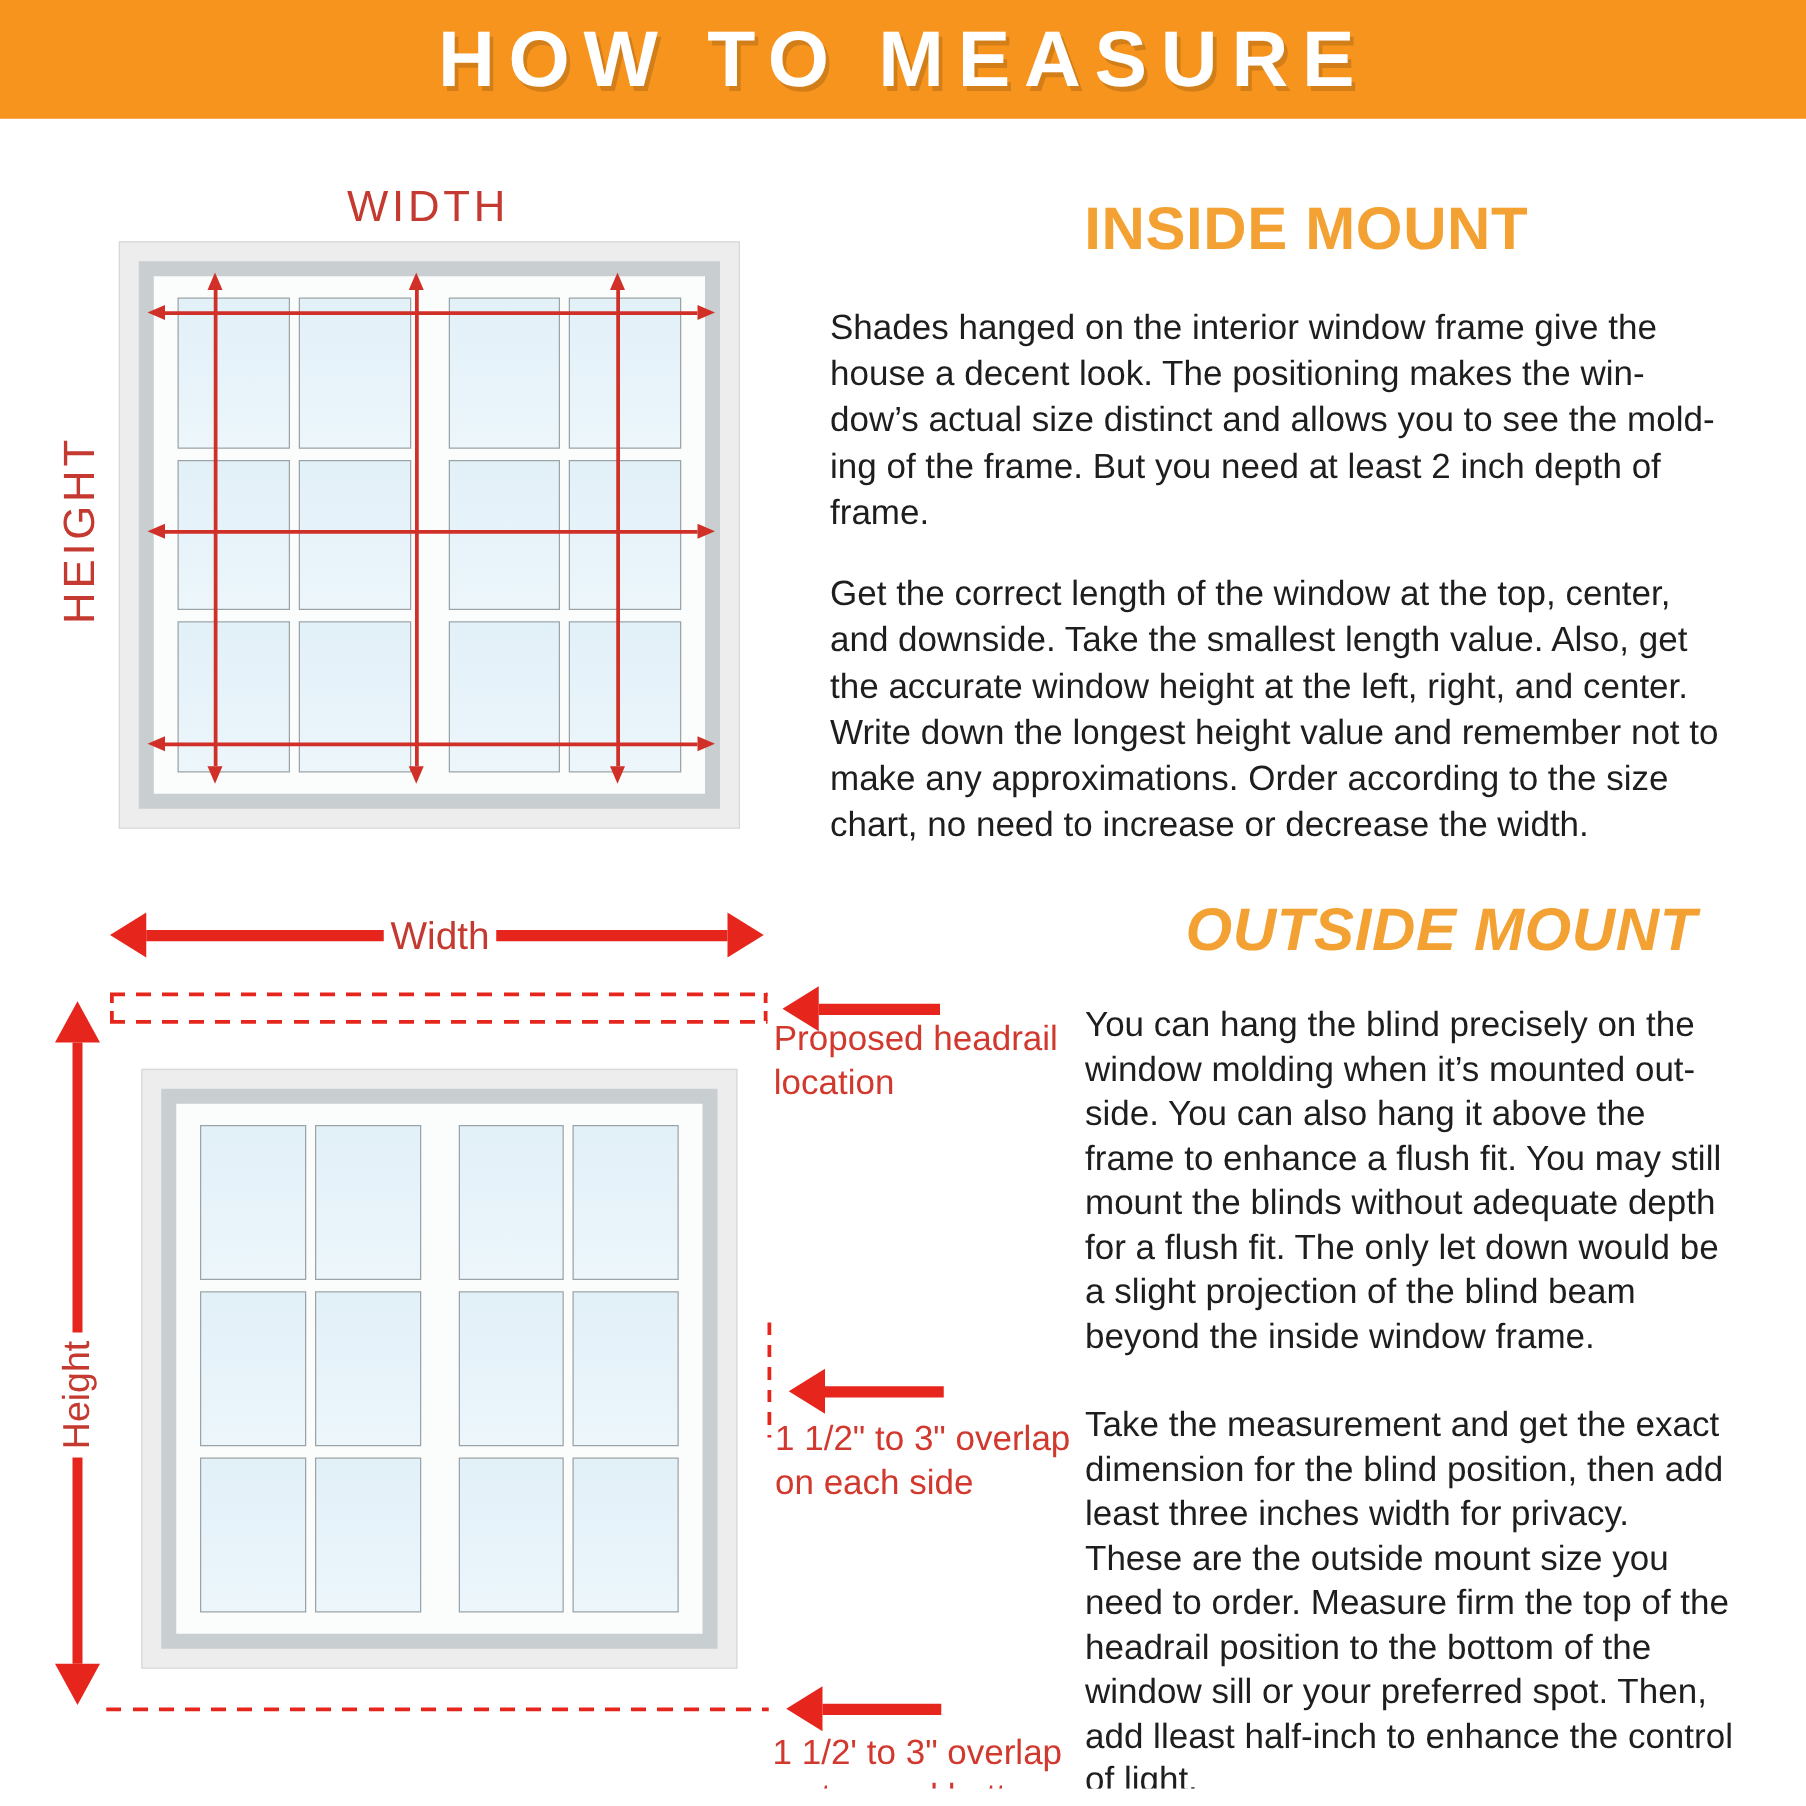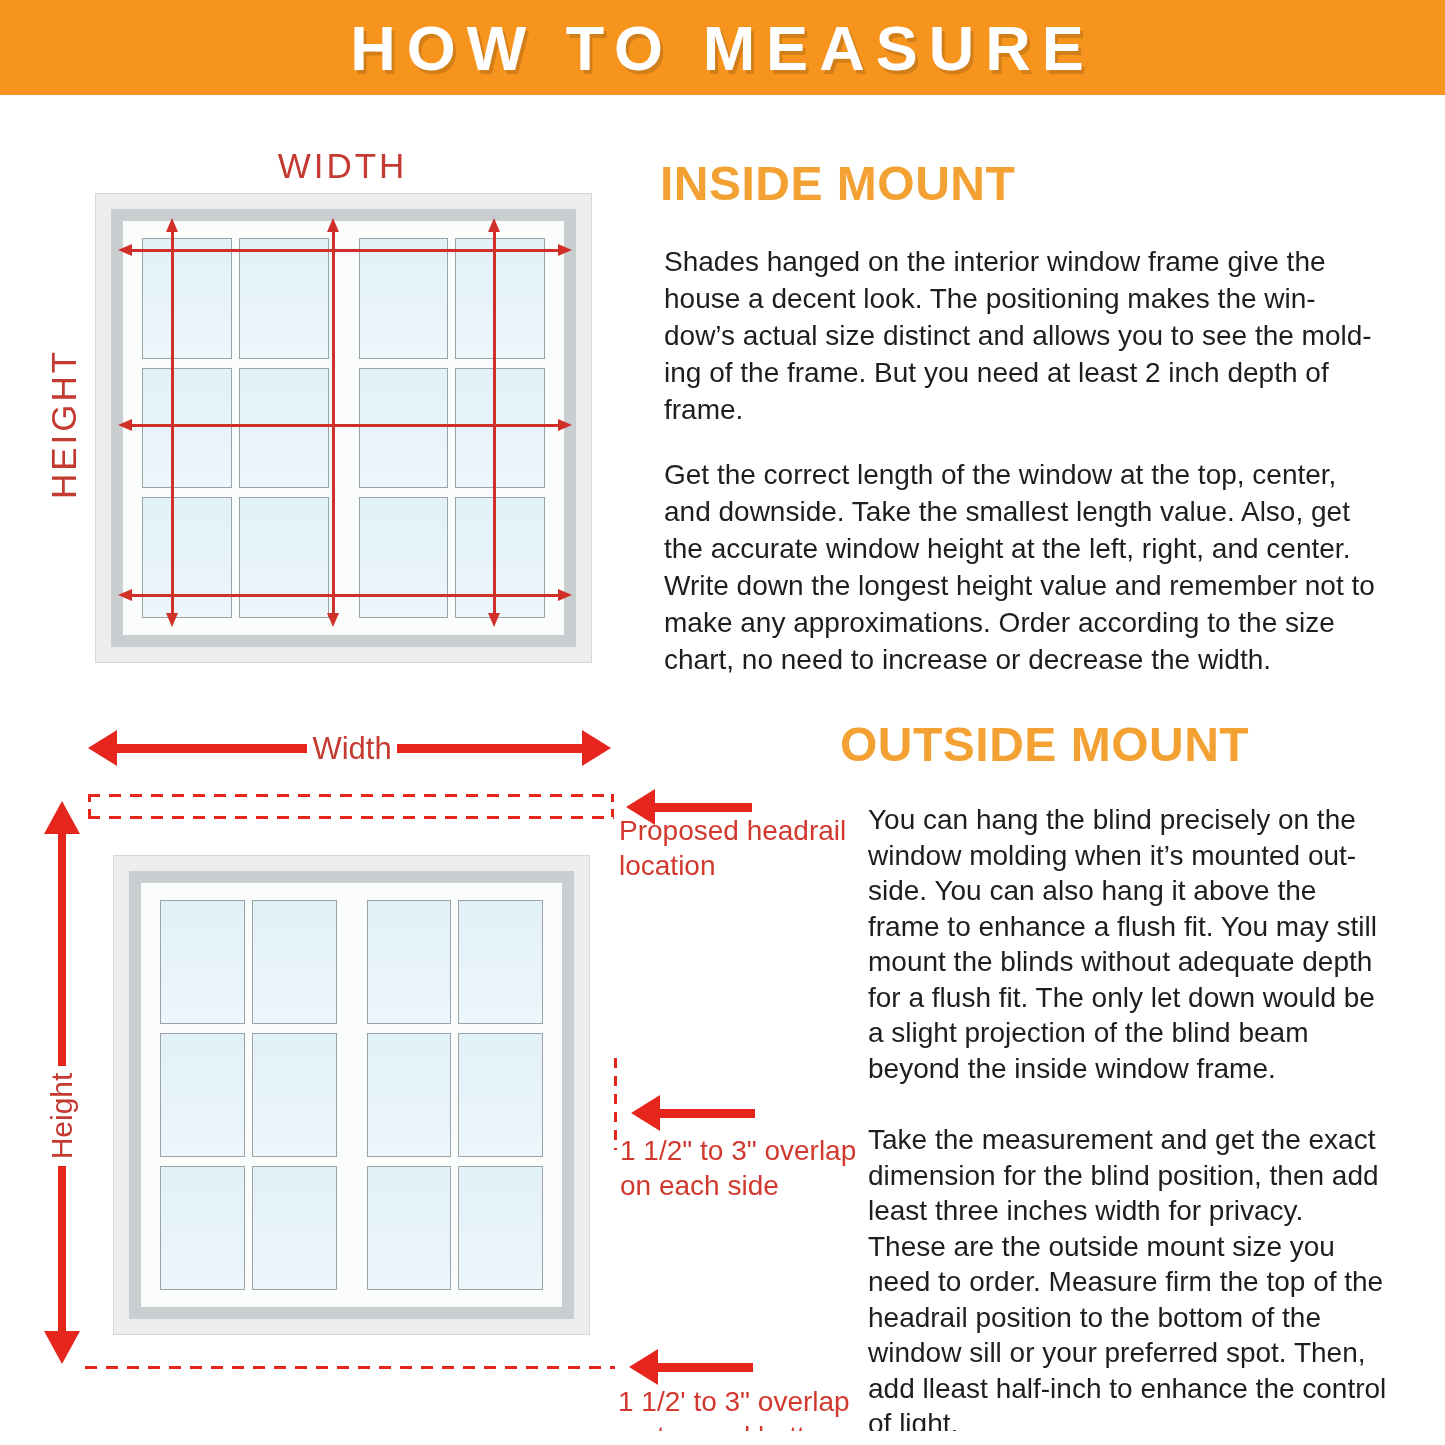--- a/index.html
+++ b/index.html
@@ -74,21 +74,21 @@
   .dim-label.caps{font-size:35px;letter-spacing:3px;}
   .rot{transform:rotate(-90deg);transform-origin:center;}
   .v-label-top{position:absolute;left:-36px;top:402px;width:200px;height:44px;
     display:flex;align-items:center;justify-content:center;}
   .height-box{position:absolute;left:22px;top:1066px;width:80px;height:100px;background:#fff;
     display:flex;align-items:center;justify-content:center;}
   .height-box span{color:var(--label-red);font-size:30px;white-space:nowrap;}
 
   .note{position:absolute;color:var(--note-red);font-size:28px;line-height:34.5px;white-space:pre-line;}
 
-  .sec-heading{position:absolute;text-align:left;color:var(--heading-orange);
+  .sec-heading{position:absolute;text-align:center;color:var(--heading-orange);
     font-weight:bold;font-size:48px;letter-spacing:0.5px;}
   .para{position:absolute;color:var(--text-dark);font-size:28px;white-space:pre-line;}
   .para.inside{line-height:37px;width:790px;}
   .para.outside{line-height:35.5px;width:585px;}
 </style>
 </head>
 <body>
 
 <div class="page">
 
@@ -144,21 +144,21 @@
 frame.</p>
     <p class="para inside" style="left:664px;top:456px;">Get the correct length of the window at the top, center,
 and downside. Take the smallest length value. Also, get
 the accurate window height at the left, right, and center.
 Write down the longest height value and remember not to
 make any approximations. Order according to the size
 chart, no need to increase or decrease the width.</p>
   </section>
 
   <section>
-    <h2 class="sec-heading" style="left:840px;top:717px;width:570px;">OUTSIDE MOUNT</h2>
+    <h2 class="sec-heading" style="left:868px;top:717px;width:570px;font-style:italic;">OUTSIDE MOUNT</h2>
     <p class="para outside" style="left:868px;top:802px;">You can hang the blind precisely on the
 window molding when it’s mounted out-
 side. You can also hang it above the
 frame to enhance a flush fit. You may still
 mount the blinds without adequate depth
 for a flush fit. The only let down would be
 a slight projection of the blind beam
 beyond the inside window frame.</p>
     <p class="para outside" style="left:868px;top:1122px;">Take the measurement and get the exact
 dimension for the blind position, then add

